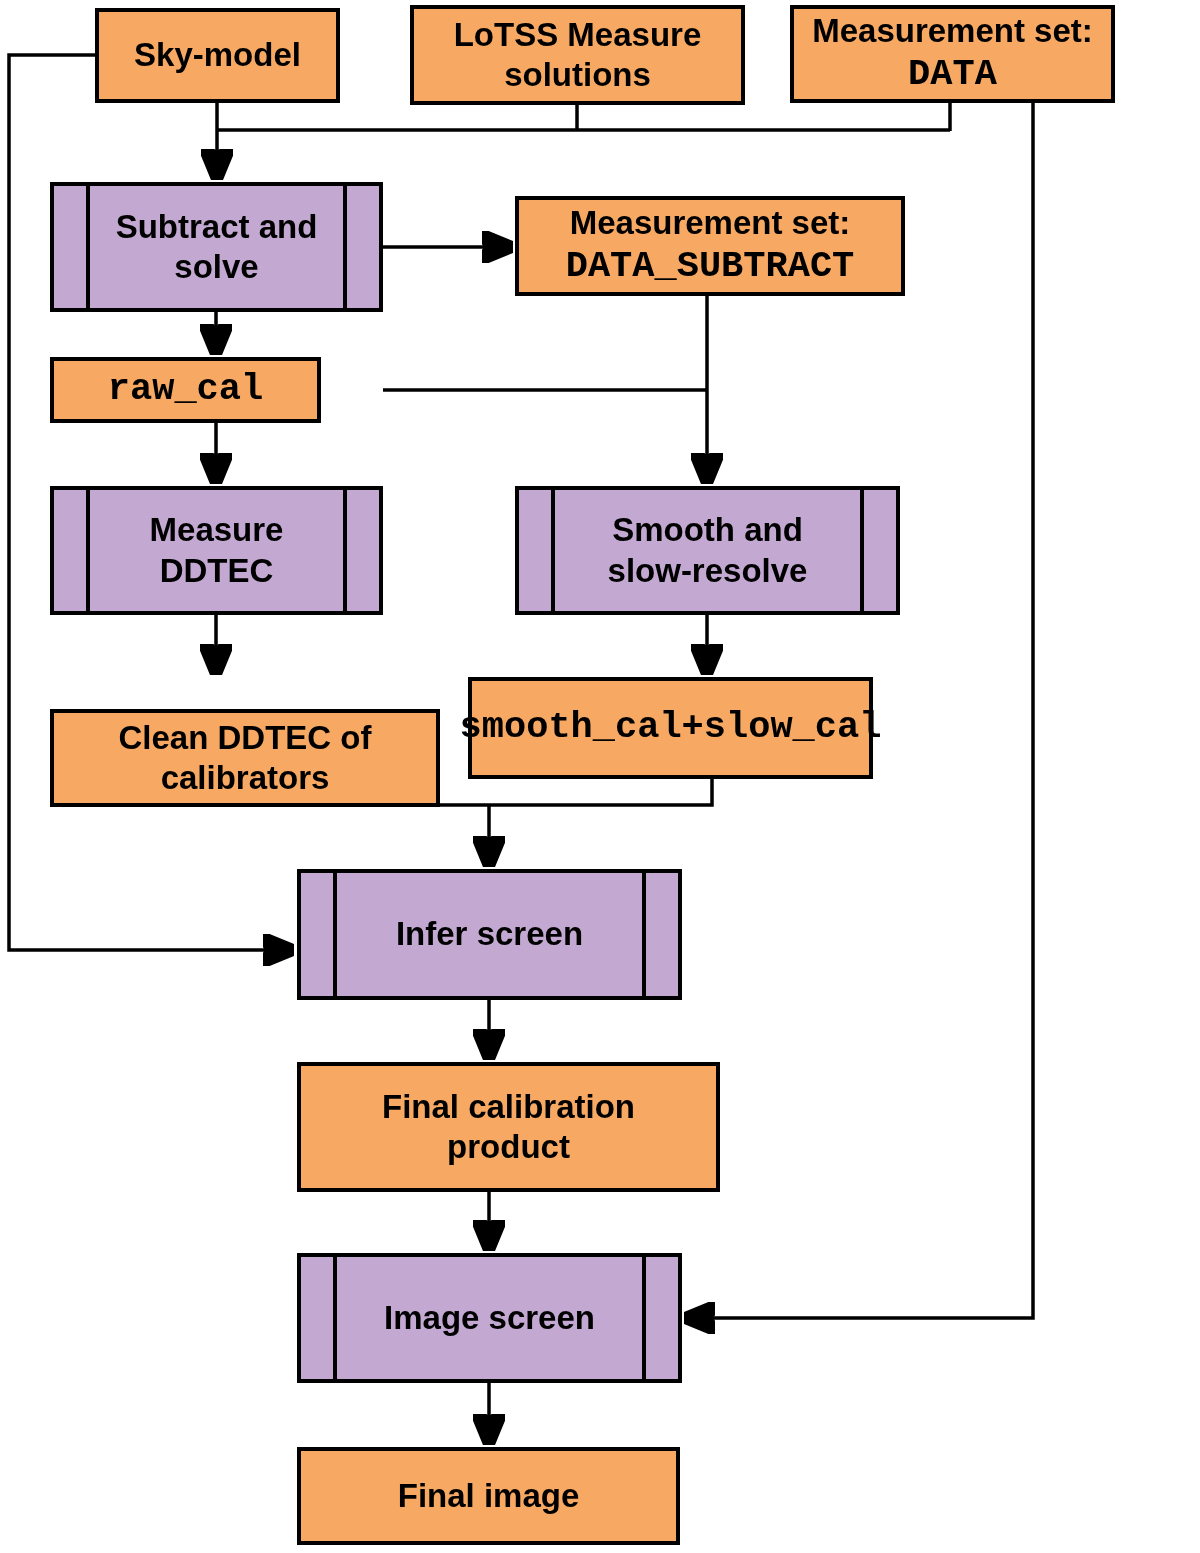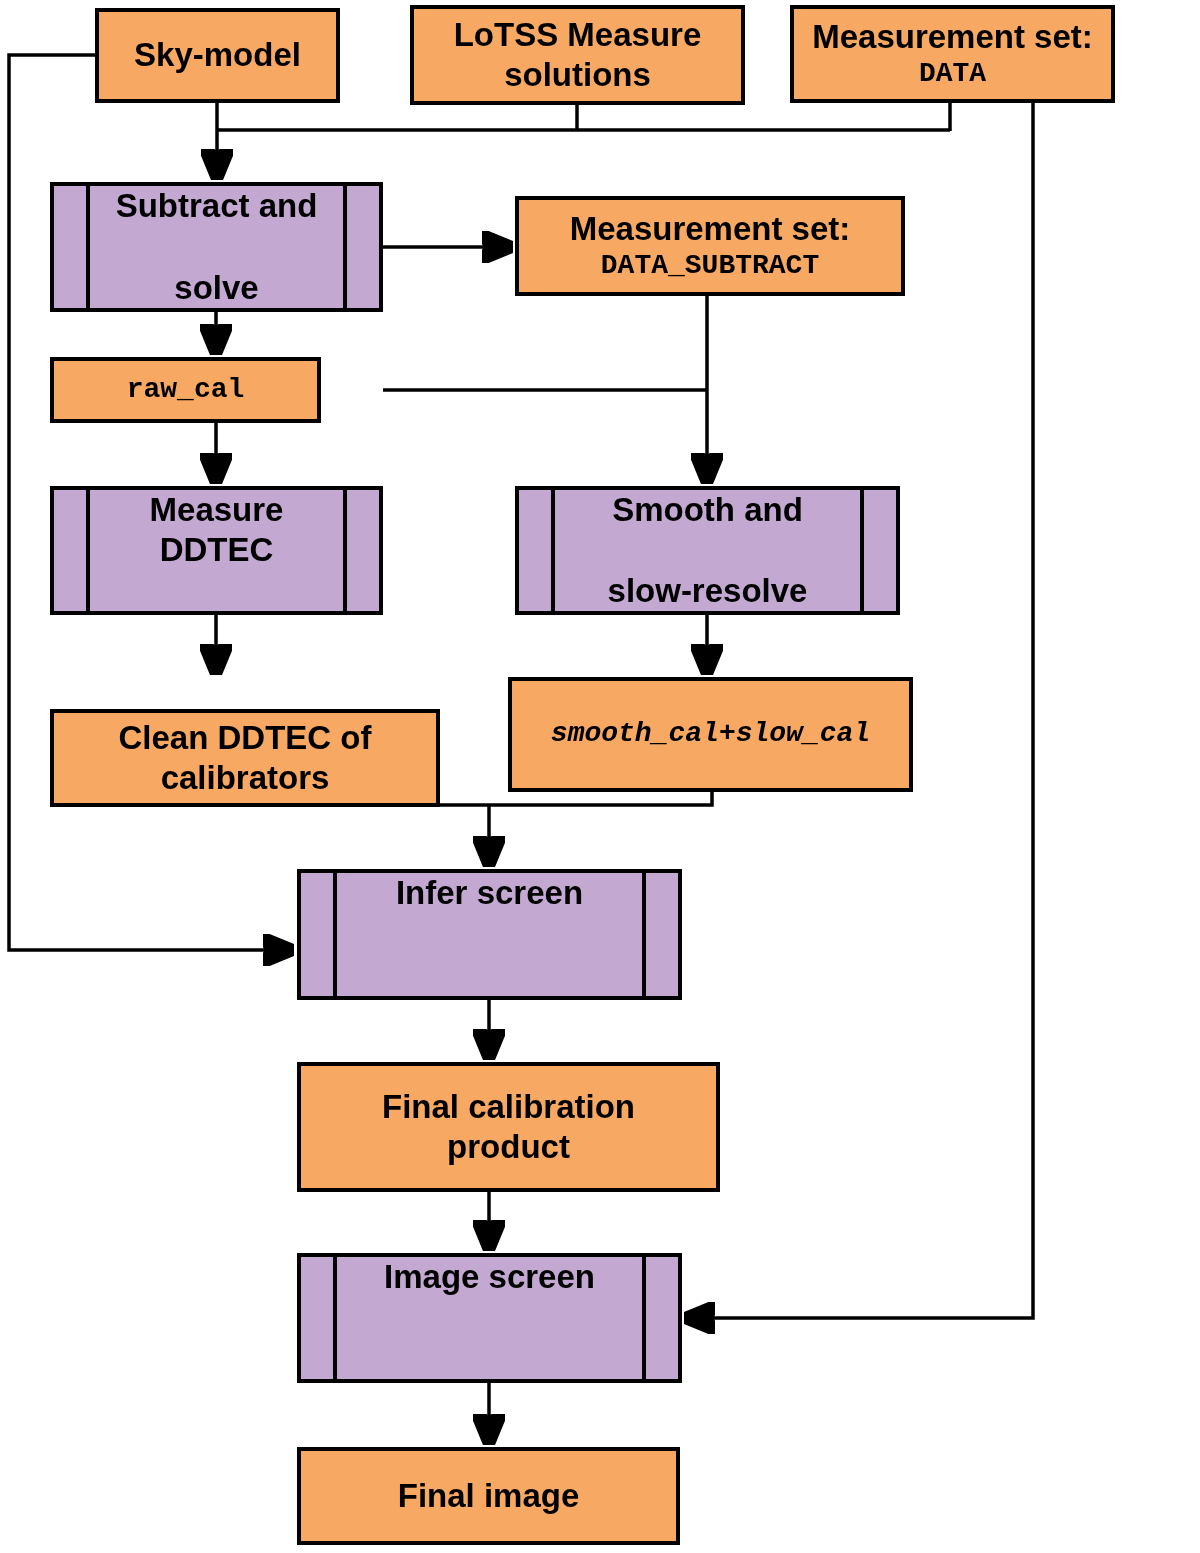--- a/index.html
+++ b/index.html
@@ -22,30 +22,30 @@
     font-weight:bold;
     font-size:33px;
     line-height:1.22;
     color:#000;
   }
   .node.orange{background:var(--orange,#F7A963);}
   .node.purple{background:var(--purple,#C3A8D2);}
   .node .mono{
     font-family:"Liberation Mono", monospace;
     font-weight:bold;
-    font-size:28px;
+    font-size:37px;
     letter-spacing:0px;
     white-space:pre;
   }
   .bar{
     position:absolute;top:0;bottom:0;width:4px;background:#000;
   }
   .bar.left{left:32px;}
   .bar.right{right:32px;}
-  .sub{padding:0 36px;justify-content:space-between;}
+  .sub{padding:0 36px;}
 </style>
 </head>
 <body>
 
 <div class="stage" style="--bg: #ffffff; --orange: #F7A963; --purple: #C3A8D2;">
 
   <svg class="edges" viewBox="0 0 1200 1553" xmlns="http://www.w3.org/2000/svg">
     <defs>
       <marker id="arrow" viewBox="0 0 10 10" refX="9" refY="5" markerWidth="9" markerHeight="9" orient="auto">
         <path d="M 0 0.9 L 10 5 L 0 9.1 L 2.8 5 Z" fill="#000"></path>
@@ -128,21 +128,21 @@
     <div class="bar right"></div>
     <span>Smooth and</span>
     <span>slow-resolve</span>
   </div>
 
   <div class="node orange" style="left:50px;top:709px;width:390px;height:98px;text-align:right;">
     <span>Clean DDTEC of</span>
     <span>calibrators</span>
   </div>
 
-  <div class="node orange" style="left:508px;top:677px;width:405px;height:115px;font-style:italic;">
+  <div class="node orange" style="left:468px;top:677px;width:405px;height:102px;">
     <span class="mono">smooth_cal+slow_cal</span>
   </div>
 
   <div class="node purple sub" style="left:297px;top:869px;width:385px;height:131px;">
     <div class="bar left"></div>
     <div class="bar right"></div>
     <span>Infer screen</span>
   </div>
 
   <div class="node orange" style="left:297px;top:1062px;width:423px;height:130px;">

